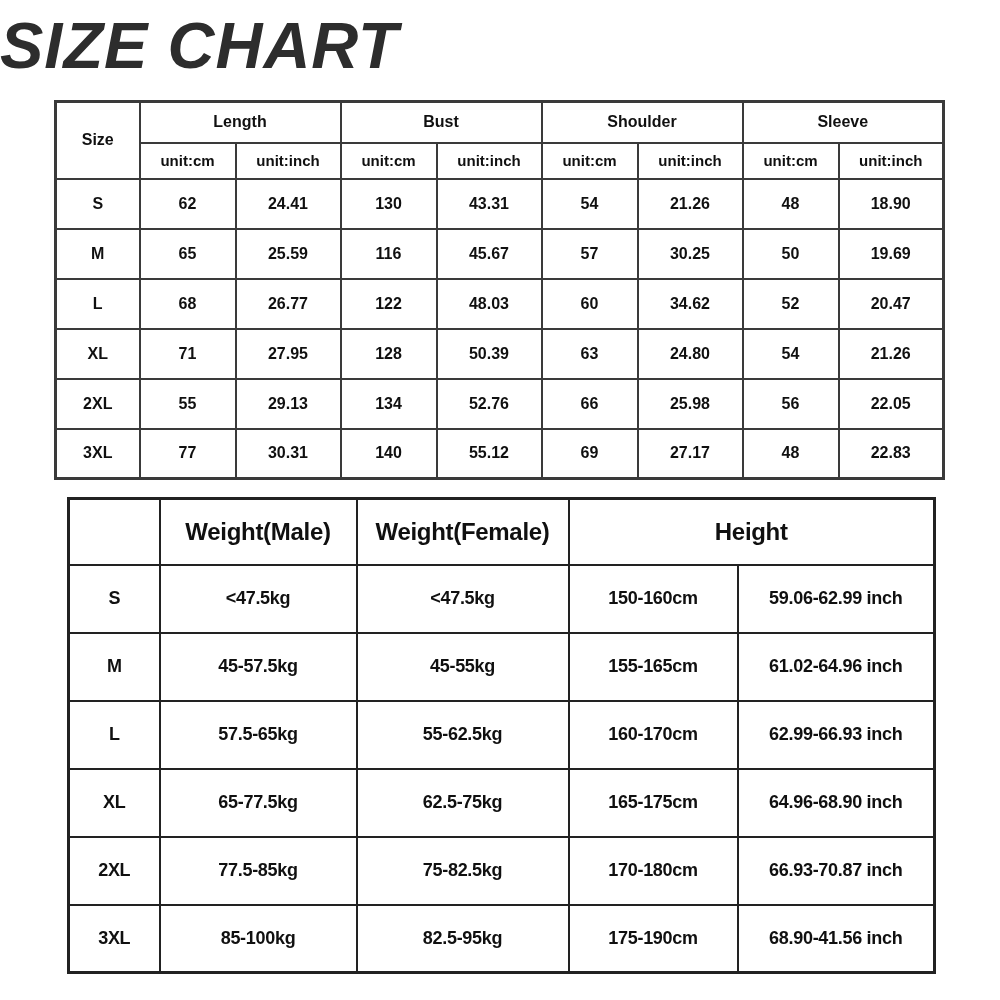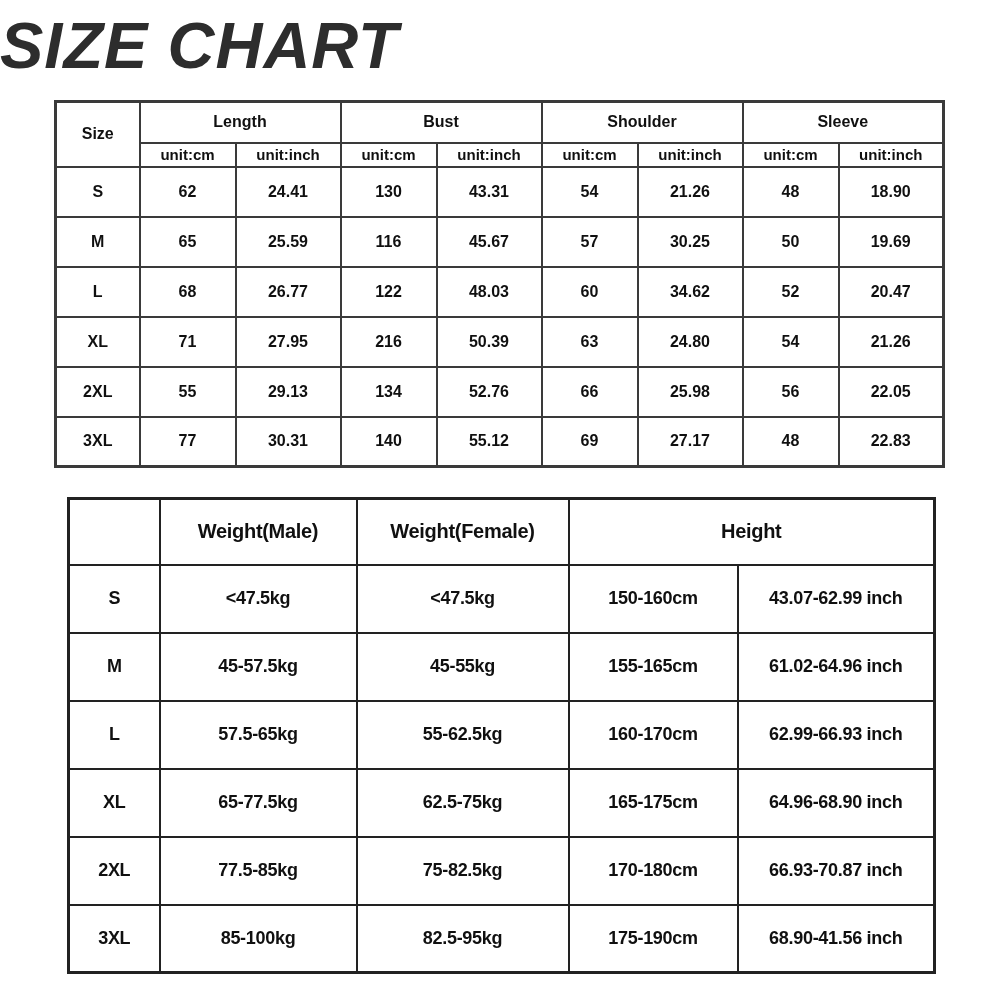--- a/index.html
+++ b/index.html
@@ -33,27 +33,27 @@
     color: #101010;
     padding: 0 2px;
     overflow: hidden;
     white-space: nowrap;
   }
 
   
   .t1 { position: absolute; left: 54px; top: 100px; border: 3px solid #3a3a3a; }
   .t1 th, .t1 td { border: 2px solid #3a3a3a; }
   .t1 .group-row th { height: 41px; font-size: 16px; }
-  .t1 .unit-row th { height: 24px; font-size: 15px; }
+  .t1 .unit-row th { height: 36px; font-size: 15px; }
   .t1 tbody th, .t1 tbody td { height: 50px; font-size: 16px; }
 
   
   .t2 { position: absolute; left: 67px; top: 497px; border: 3px solid #222222; letter-spacing: -0.3px; }
   .t2 th, .t2 td { border: 2px solid #222222; }
-  .t2 thead th { height: 66px; font-size: 20px; }
+  .t2 thead th { height: 66px; font-size: 24px; }
   .t2 tbody th, .t2 tbody td { height: 68px; font-size: 18px; }
 </style>
 </head>
 <body>
 
 <div class="page">
 
   <div class="title">SIZE CHART</div>
 
   <table class="t1">
@@ -118,21 +118,21 @@
         <td>48.03</td>
         <td>60</td>
         <td>34.62</td>
         <td>52</td>
         <td>20.47</td>
       </tr>
       <tr>
         <th>XL</th>
         <td>71</td>
         <td>27.95</td>
-        <td>216</td>
+        <td>128</td>
         <td>50.39</td>
         <td>63</td>
         <td>24.80</td>
         <td>54</td>
         <td>21.26</td>
       </tr>
       <tr>
         <th>2XL</th>
         <td>55</td>
         <td>29.13</td>
@@ -172,21 +172,21 @@
         <th>Weight(Female)</th>
         <th colspan="2">Height</th>
       </tr>
     </thead>
     <tbody>
       <tr>
         <th>S</th>
         <td>&lt;47.5kg</td>
         <td>&lt;47.5kg</td>
         <td>150-160cm</td>
-        <td>43.07-62.99 inch</td>
+        <td>59.06-62.99 inch</td>
       </tr>
       <tr>
         <th>M</th>
         <td>45-57.5kg</td>
         <td>45-55kg</td>
         <td>155-165cm</td>
         <td>61.02-64.96 inch</td>
       </tr>
       <tr>
         <th>L</th>

